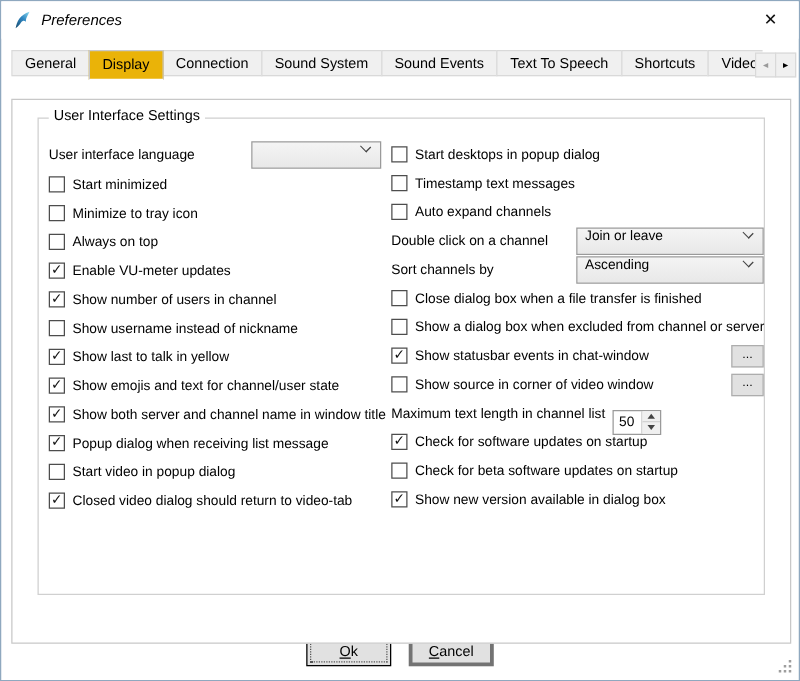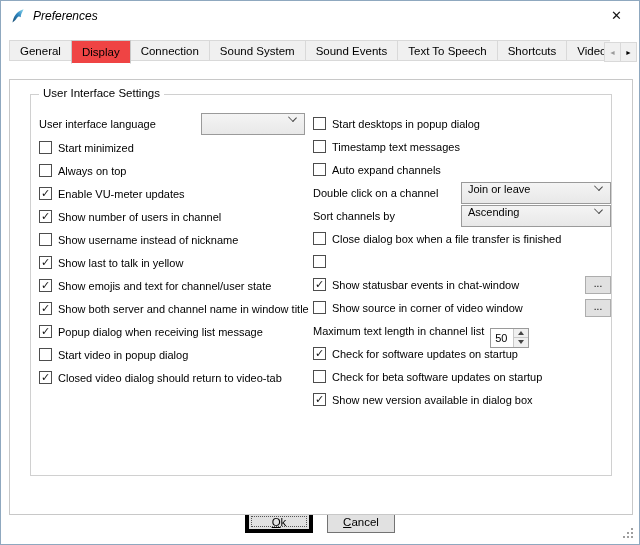--- a/index.html
+++ b/index.html
@@ -10,21 +10,21 @@
     font-family:"Liberation Sans", sans-serif;color:#000;
   }
   
   .titlebar{position:absolute;top:0;left:0;right:0;height:30px;background:#fff;display:flex;align-items:center;}
   .app-icon{width:16px;height:16px;margin-left:9px;flex:none;}
   .title-text{font-size:12px;margin-left:7px;font-style:italic;}
   .close-btn{position:absolute;top:0;right:0;width:45px;height:29px;display:flex;align-items:center;justify-content:center;font-size:13px;color:#111;cursor:default;}
   
   .tabbar{position:absolute;top:39px;left:8px;width:601px;height:24px;display:flex;align-items:flex-start;overflow:hidden;white-space:nowrap;z-index:3;}
   .tab{height:21px;line-height:20px;padding:0 10px;font-size:11.5px;background:#f0f0f0;border:1px solid #d9d9d9;margin-right:-1px;flex:none;}
-  .tab.active{height:24px;line-height:23px;background:#ef4444;border-color:#c8c8c8;border-bottom:1px solid #ffffff;z-index:4;position:relative;}
+  .tab.active{height:24px;line-height:23px;background:#eab308;border-color:#c8c8c8;border-bottom:1px solid #ffffff;z-index:4;position:relative;}
   .tab-scroller{position:absolute;top:41px;right:2px;height:20px;display:flex;z-index:5;}
   .tab-scroll-btn{width:17px;height:20px;background:#f0f0f0;border:1px solid #d9d9d9;display:flex;align-items:center;justify-content:center;font-size:7px;margin-left:-1px;}
   .tab-scroll-btn.disabled{color:#9a9a9a;}
   
   .pane{position:absolute;left:8px;top:78px;width:624px;height:436px;background:#fff;border:1px solid #c8c8c8;z-index:2;}
   .groupbox{position:absolute;left:20px;top:14px;width:582px;height:382px;border:1px solid #d0d0d0;}
   .group-title{position:absolute;top:-8px;left:8px;background:#fff;padding:0 4px;font-size:11.5px;}
   .cols{display:flex;padding:17px 8px 0 8px;}
   .col-left{width:266px;flex:none;}
   .col-right{width:298px;flex:none;margin-left:8px;}
@@ -46,22 +46,22 @@
   
   .spin{display:inline-flex;height:20px;border:1px solid #9a9a9a;background:#fff;margin-left:6px;margin-top:14px;}
   .spin-val{width:22px;display:flex;align-items:center;padding-left:4px;font-size:11px;}
   .spin-btns{width:15px;display:flex;flex-direction:column;border-left:1px solid #c9c9c9;}
   .spin-btn{flex:1;display:flex;align-items:center;justify-content:center;background:#f0f0f0;}
   .spin-btn.up{border-bottom:1px solid #c9c9c9;}
   .tri-up{width:0;height:0;border-left:3px solid transparent;border-right:3px solid transparent;border-bottom:4px solid #444;}
   .tri-down{width:0;height:0;border-left:3px solid transparent;border-right:3px solid transparent;border-top:4px solid #444;}
   
   .footer{position:absolute;left:0;right:0;top:509px;display:flex;justify-content:center;gap:14px;}
-  .btn{width:68px;height:23px;background:#e1e1e1;border:1px solid #737373;font-size:11.5px;display:flex;align-items:center;justify-content:center;position:relative;}
-  .btn.default{border:4px solid #000000;}
+  .btn{width:68px;height:23px;background:#e1e1e1;border:3px solid #737373;font-size:11.5px;display:flex;align-items:center;justify-content:center;position:relative;}
+  .btn.default{border:1px solid #000000;}
   .btn.default::after{content:"";position:absolute;inset:2px;border:1px dotted #555;pointer-events:none;}
   .mn{text-decoration:underline;}
   
   .grip{position:absolute;right:4px;bottom:4px;width:12px;height:12px;}
   .grip::before{content:"";position:absolute;left:0;top:8px;width:2px;height:2px;background:#9e9e9e;
     box-shadow:4px -4px #9e9e9e,8px -8px #9e9e9e,4px 0 #9e9e9e,8px -4px #9e9e9e,8px 0 #9e9e9e;}
 </style>
 </head>
 <body>
 
@@ -110,20 +110,24 @@
               <span class="chevron"></span>
             </div>
           </div>
 
           <div class="row">
             <span class="cb"></span>
             <span class="lbl">Start minimized</span>
           </div>
           <div class="row">
             <span class="cb"></span>
+            <span class="lbl">Minimize to tray icon</span>
+          </div>
+          <div class="row">
+            <span class="cb"></span>
             <span class="lbl">Always on top</span>
           </div>
           <div class="row">
             <span class="cb checked">✓</span>
             <span class="lbl">Enable VU-meter updates</span>
           </div>
           <div class="row">
             <span class="cb checked">✓</span>
             <span class="lbl">Show number of users in channel</span>
           </div>
@@ -185,20 +189,21 @@
               <span class="chevron"></span>
             </div>
           </div>
 
           <div class="row">
             <span class="cb"></span>
             <span class="lbl">Close dialog box when a file transfer is finished</span>
           </div>
           <div class="row">
             <span class="cb"></span>
+            <span class="lbl">Show a dialog box when excluded from channel or server</span>
           </div>
 
           <div class="row">
             <span class="cb checked">✓</span>
             <span class="lbl">Show statusbar events in chat-window</span>
             <span class="dots-btn">...</span>
           </div>
           <div class="row">
             <span class="cb"></span>
             <span class="lbl">Show source in corner of video window</span>

